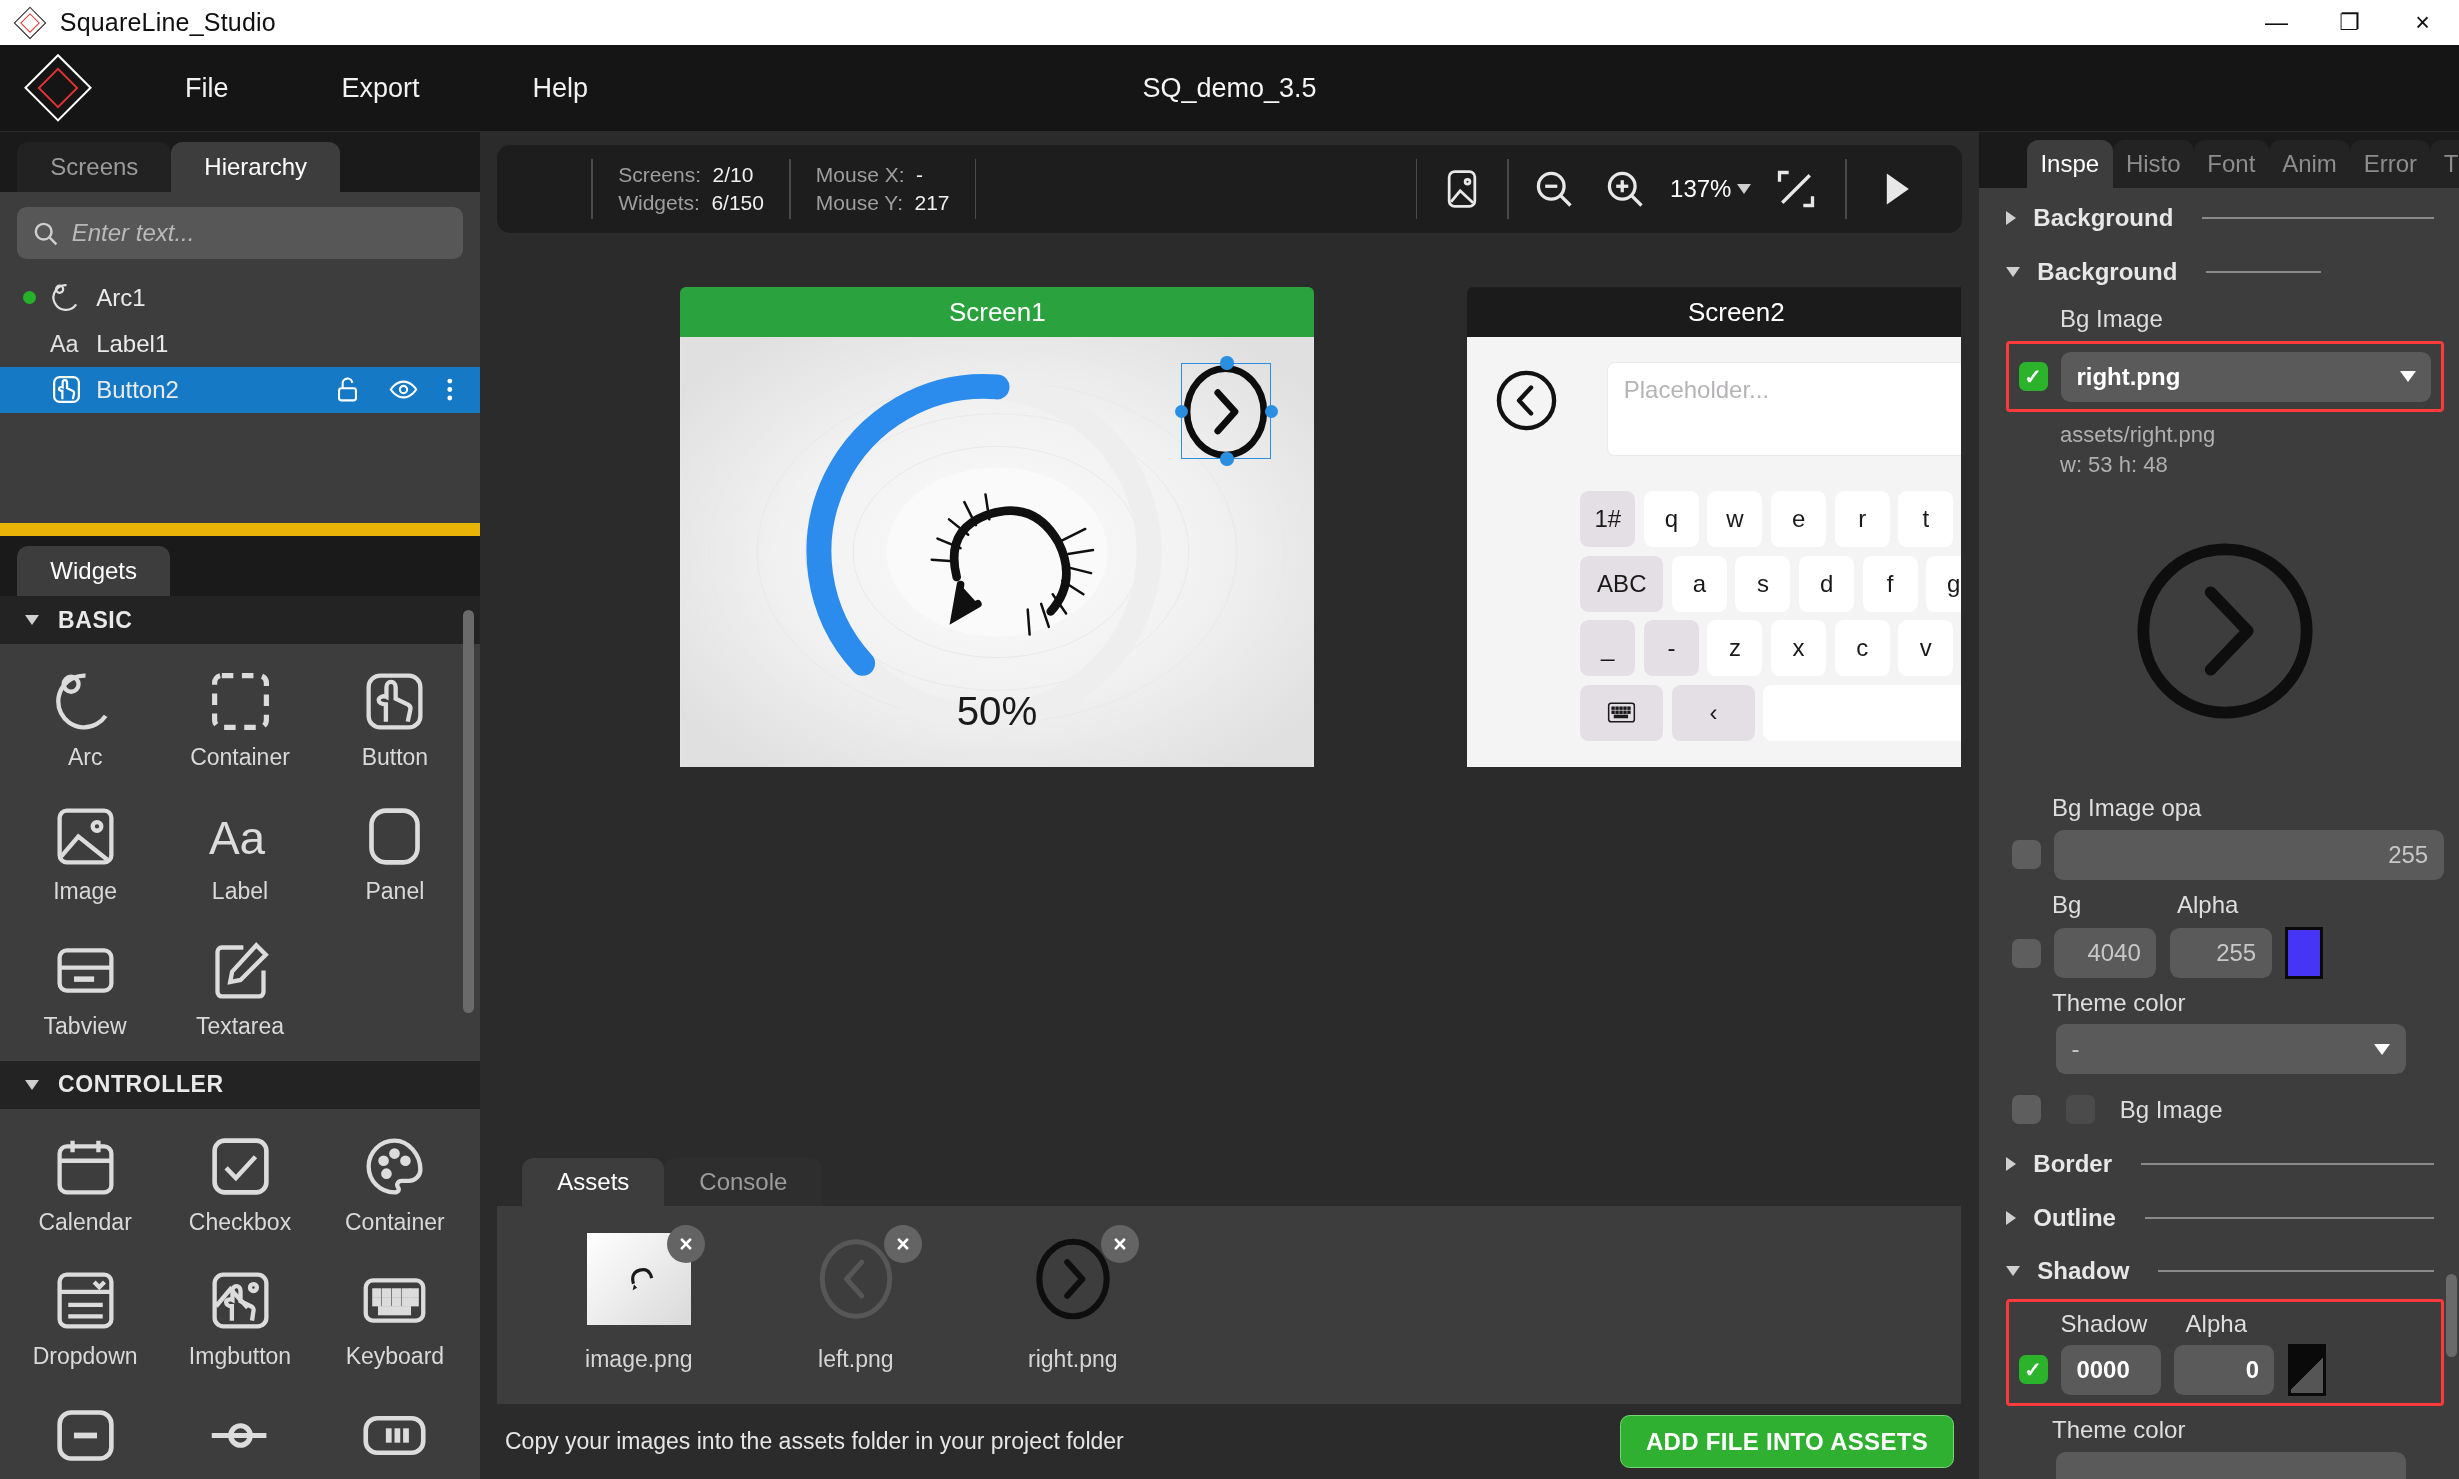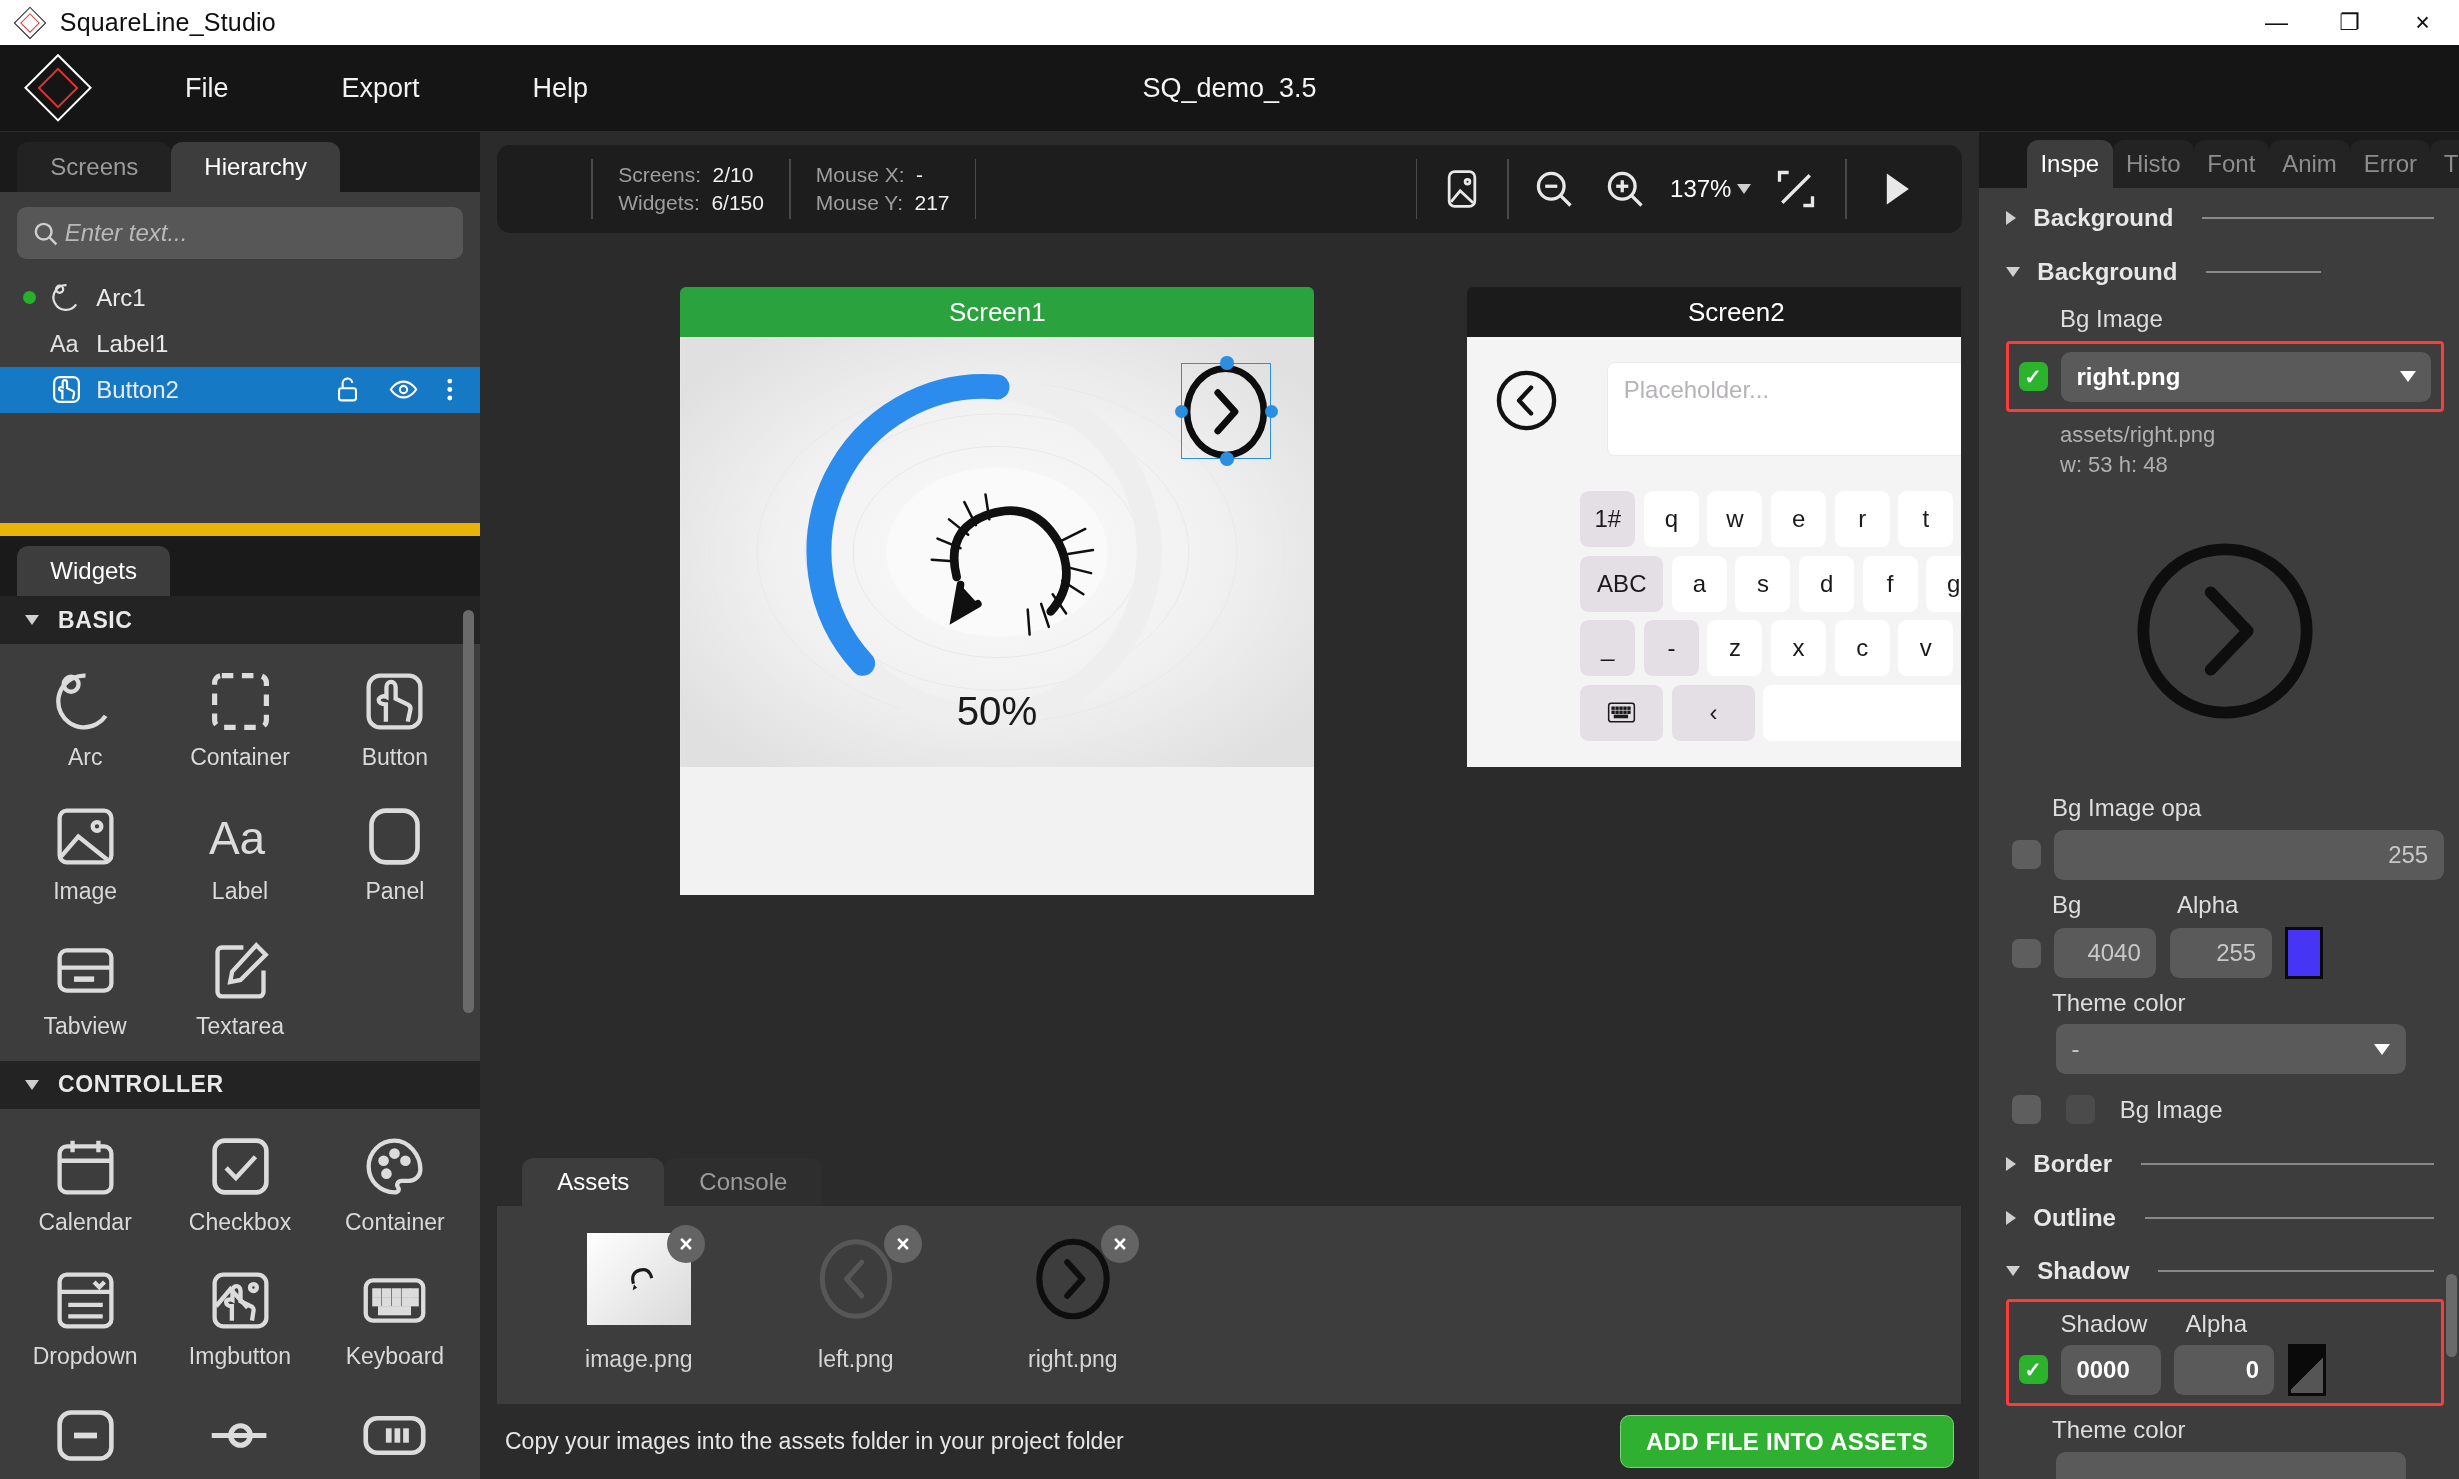--- a/index.html
+++ b/index.html
@@ -55,21 +55,21 @@
     height:50px; padding:0 33px; display:flex; align-items:center; justify-content:center;
     font-size:24px; color:#9b9b9b; background:#222; border-radius:11.5px 11.5px 0 0;
   }
   .tab.active { background:#3d3d3d; color:#fff; }
 
   .panel { background:#3d3d3d; }
 
   .search-wrap { padding:15.4px 17.3px 9.6px 17.3px; }
   .search {
     height:52px; background:#575757; border-radius:9.6px; display:flex; align-items:center;
-    padding:0 13.4px; gap:5px;
+    padding:0 13.4px; gap:12px;
   }
   .search-ph { color:#b9b9b9; font-size:24px; font-style:italic; }
 
   .tree { padding:5.8px 0 0 0; }
   .tree-row { height:46px; display:flex; align-items:center; padding-left:23px; gap:13.4px; position:relative; }
   .tree-row.sel { background:#1679c6; }
   .tree-label { font-size:24px; color:#eaeaea; }
   .dot { width:13.4px; height:13.4px; border-radius:50%; background:#25b128; flex:0 0 auto; }
   .dot.blank { background:transparent; }
   .tree-icons { position:absolute; right:25px; display:flex; align-items:center; gap:25px; }
@@ -512,21 +512,21 @@
         <path d="M7 3.5l12 8.5-12 8.5z" fill="#e8e8e8"></path>
         </svg>
     </div>
 
     <div class="canvas">
 
       <div class="screen" style="left:183px; top:38px; width:634px; height:480px;">
         <div class="scr-head green">
           <span>Screen1</span>
         </div>
-        <div class="scr-body" style="height:558px;">
+        <div class="scr-body" style="height:430px;">
           <svg width="634" height="430" viewBox="0 0 660 448">
             <defs>
               <radialGradient id="rg" cx="50%" cy="50%" r="62%">
                 <stop offset="0%" stop-color="#fbfbfb"></stop>
                   <stop offset="55%" stop-color="#f1f1f1"></stop>
                 <stop offset="100%" stop-color="#e0e0e0"></stop>
               </radialGradient>
             </defs>
             <rect width="660" height="448" fill="url(#rg)"></rect>
             <g fill="none" stroke="#e8e8e8" stroke-width="1">

